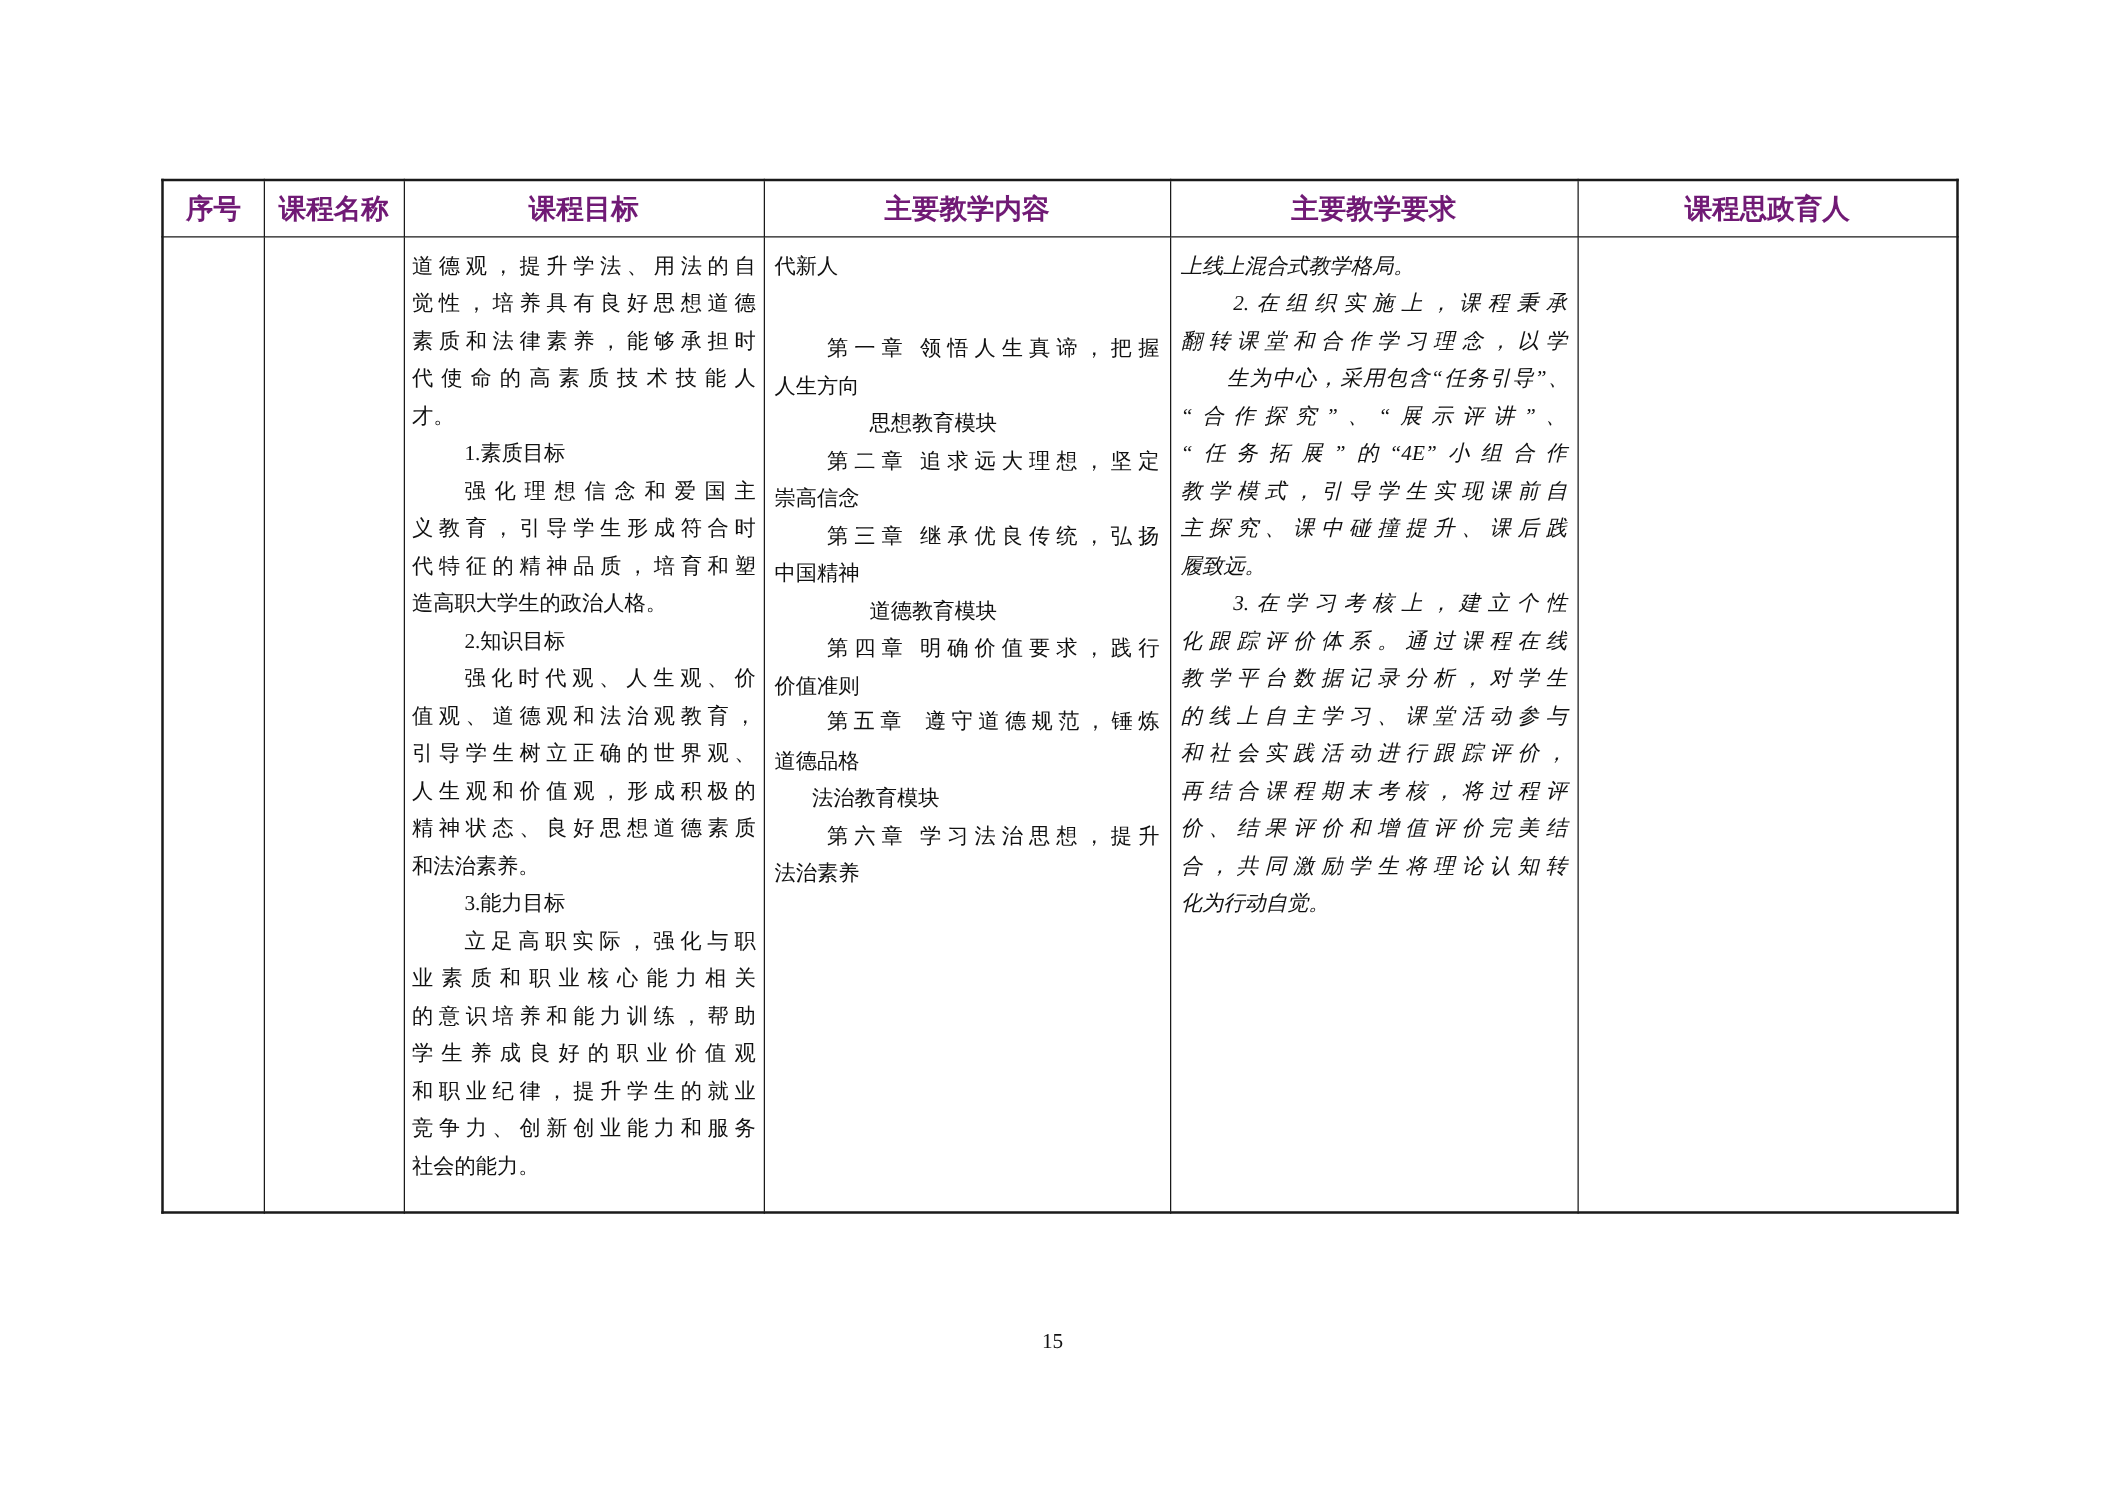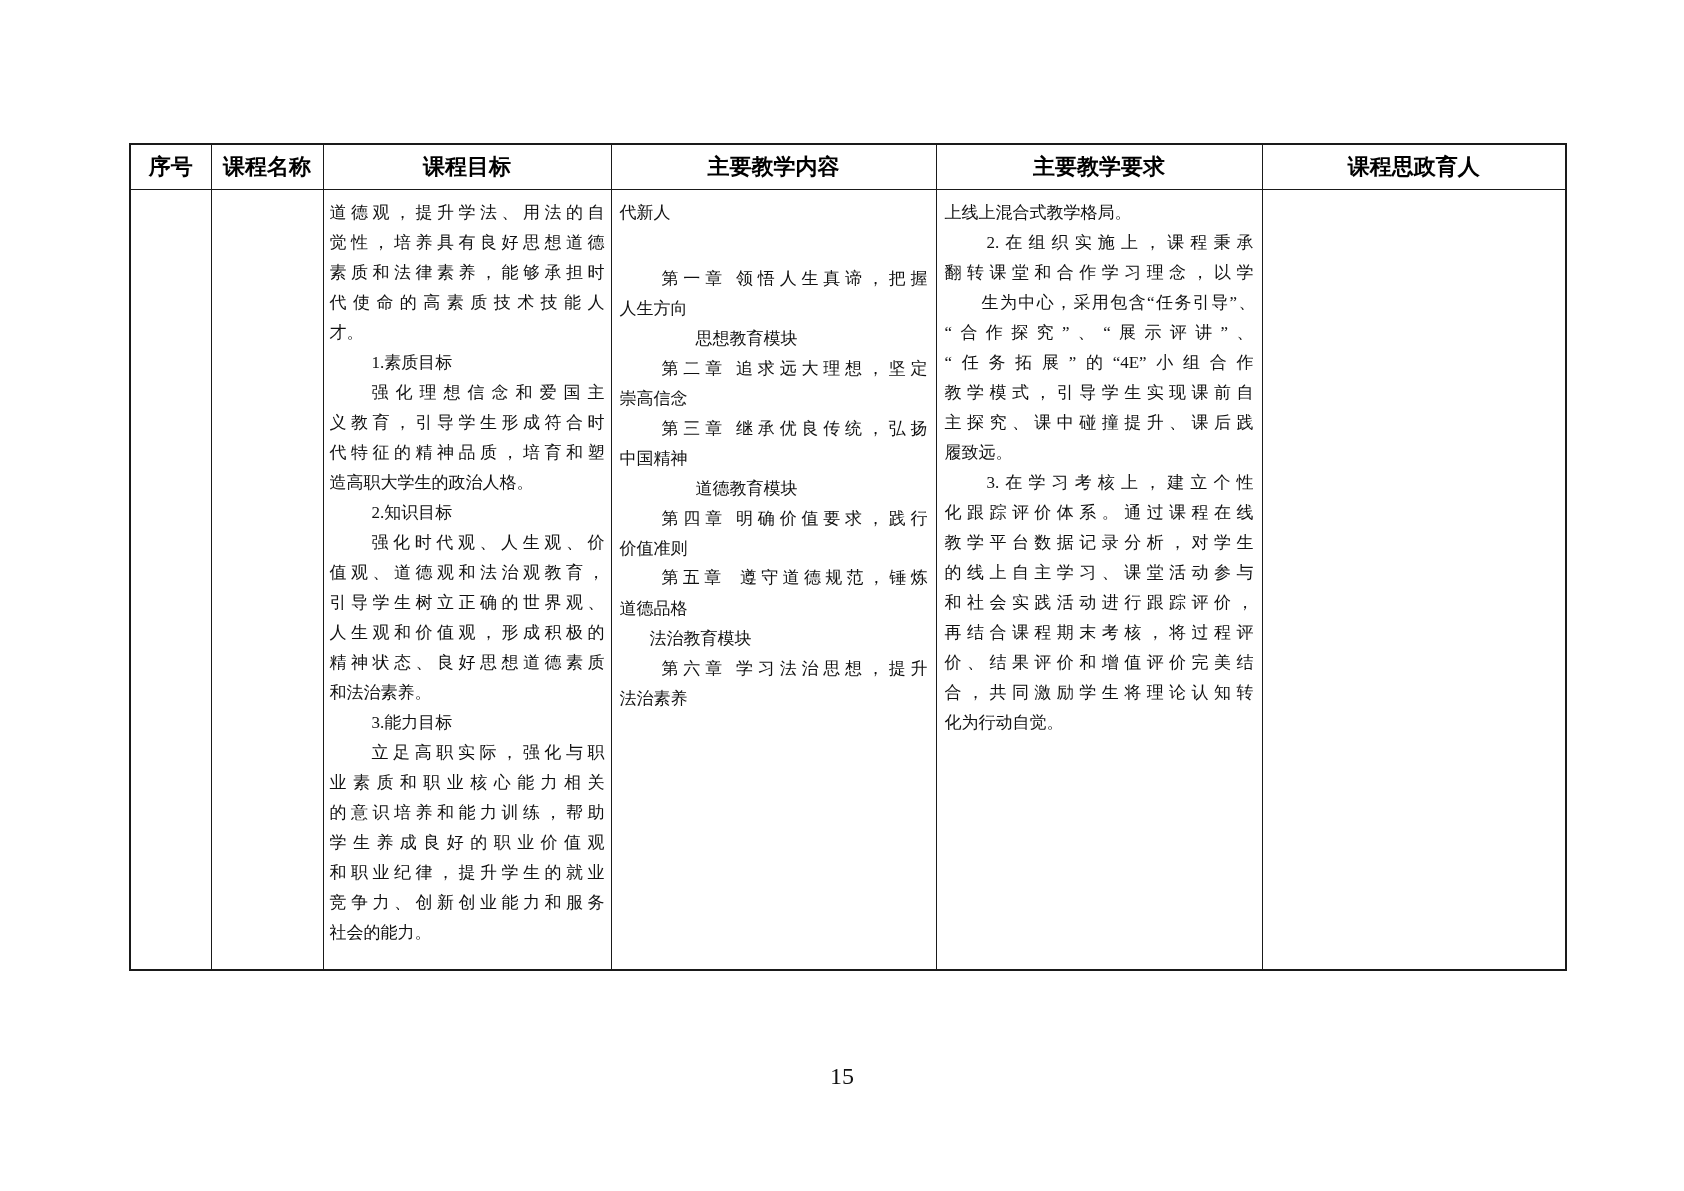--- a/index.html
+++ b/index.html
@@ -28,52 +28,52 @@
     overflow: hidden;
   }
   .doc-table th {
     height: 44px;
     font-family: "Liberation Sans", "DejaVu Sans", sans-serif;
     font-weight: bold;
     font-size: 22px;
     text-align: center;
     vertical-align: middle;
     padding: 0;
-    color: #000000;
+    color: #701a75;
   }
   .doc-table tbody tr {
     height: 780px;
   }
   .doc-table td {
     vertical-align: top;
     font-size: 17px;
   }
   td.c-seq     { padding: 8px 4px 0 4px; }
   td.c-name    { padding: 8px 6px 0 6px; }
   td.c-obj     { padding: 8px 6px 0 6px; }
   td.c-content { padding: 8px 8px 0 8px; }
-  td.c-req     { padding: 8px 8px 0 8px; }
+  td.c-req     { padding: 8px 8px 0 8px; font-style: italic; }
   td.c-ideo    { padding: 8px 8px 0 8px; }
   .tl {
     line-height: 30px;
     white-space: nowrap;
     text-align: left;
   }
   .tl.just {
     white-space: normal;
     text-align: justify;
     text-align-last: justify;
   }
   .page-number {
     position: absolute;
     left: 0;
     top: 1063px;
     width: 100%;
     text-align: center;
-    font-size: 24px;
+    font-size: 17px;
     color: #111111;
   }
 </style>
 </head>
 <body>
 
 <table class="doc-table">
   <colgroup>
     <col style="width:81px">
     <col style="width:112px">

